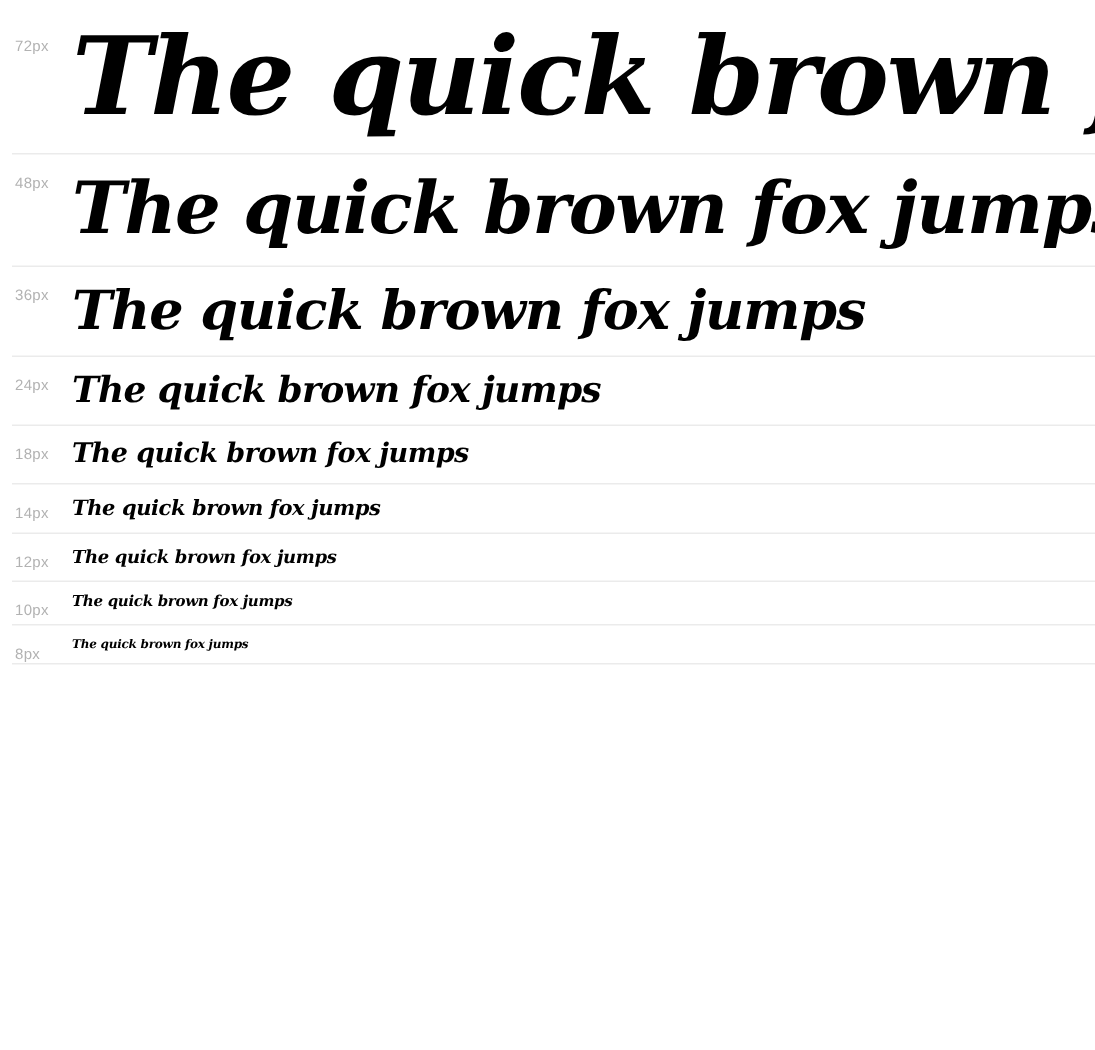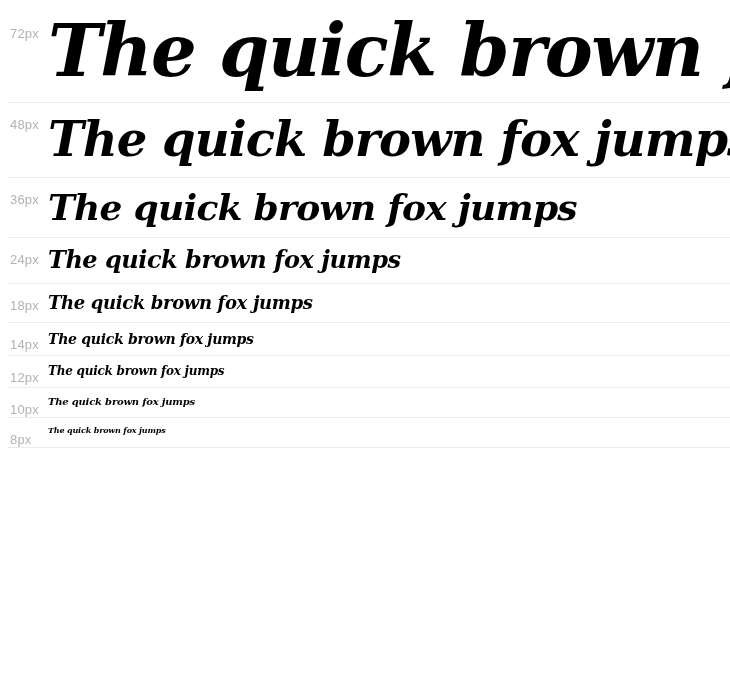--- a/index.html
+++ b/index.html
@@ -21,21 +21,21 @@
     display: flex;
     align-items: flex-start;
     border-bottom: 1px solid #ebebeb;
     white-space: nowrap;
   }
   .size-label {
     flex: 0 0 40px;
     box-sizing: border-box;
     padding-top: 14px;
     padding-left: 2px;
-    font-size: 13px;
+    font-size: 10px;
     color: #b2b2b2;
     letter-spacing: 0.2px;
     font-family: "Liberation Sans", sans-serif;
   }
   .row-72 .size-label { padding-top: 26px; }
   .sample {
     font-family: "DejaVu Serif", serif;
     font-style: italic;
     font-weight: 700;
     color: #000000;

